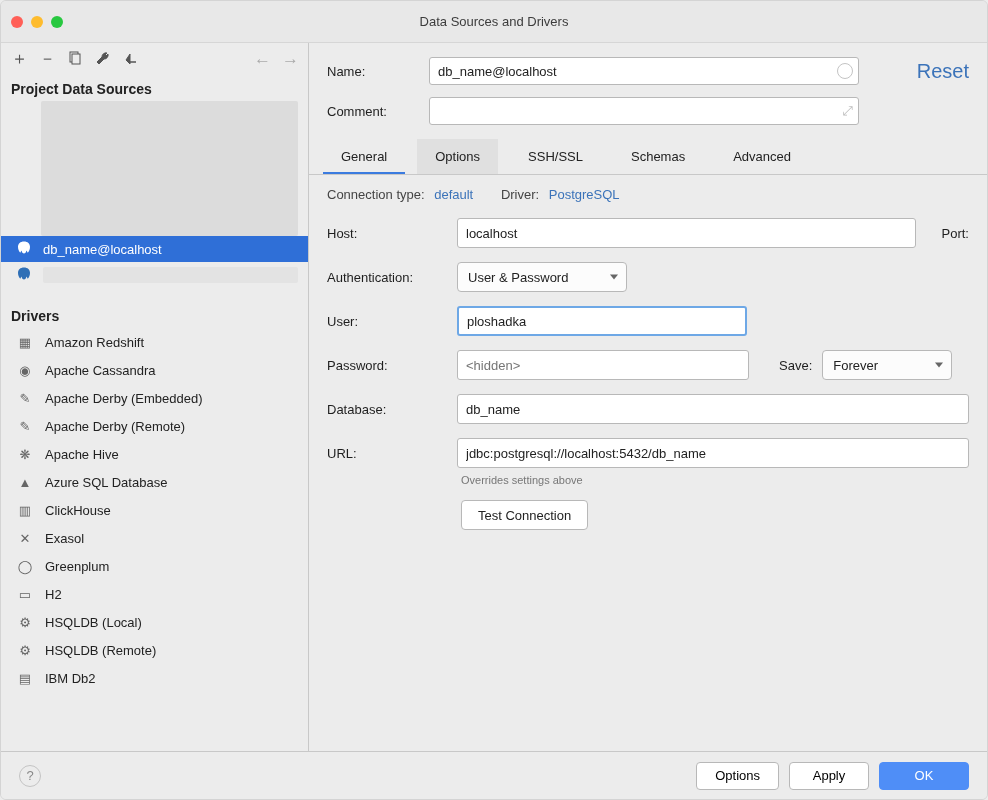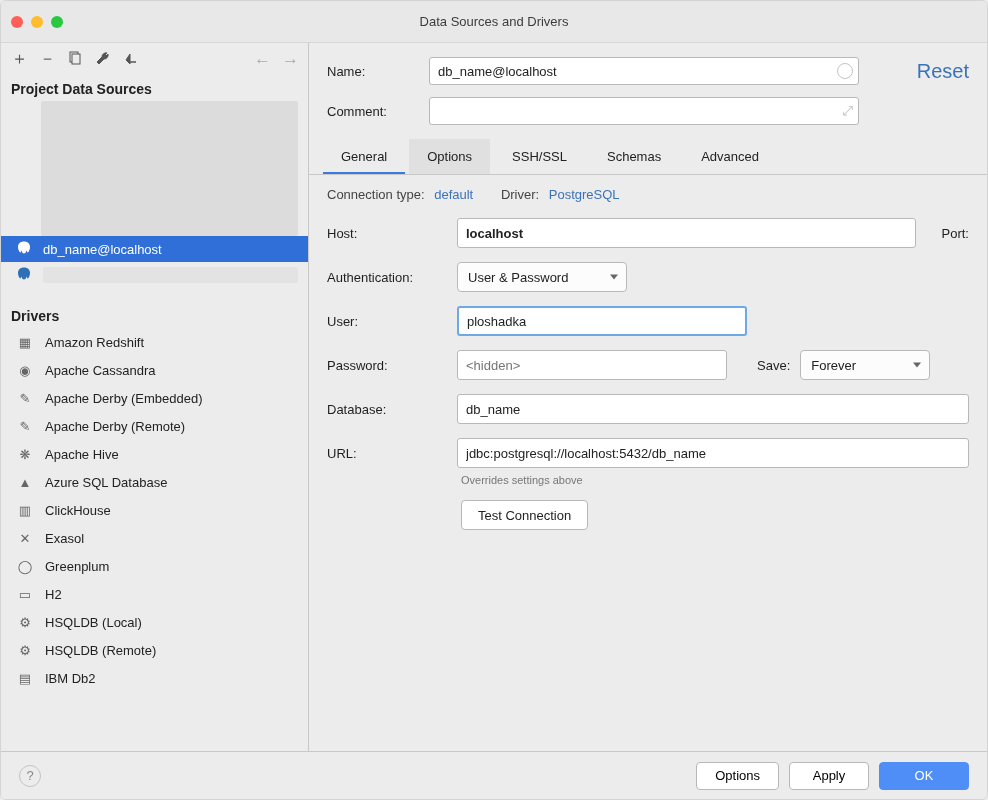--- a/index.html
+++ b/index.html
@@ -96,52 +96,52 @@
   }
   .comment-wrap{position:relative;flex:0 0 430px;}
   .comment-wrap .input{width:100%;}
   .expand-ic{position:absolute;right:6px;top:6px;color:#bbb;pointer-events:none;}
   .name-wrap{position:relative;flex:0 0 430px;}
   .name-wrap .input{width:100%;}
   .circle-ic{position:absolute;right:6px;top:6px;width:16px;height:16px;border:1.5px solid #c4c4c4;border-radius:50%;}
   .reset-link{margin-left:auto;color:var(--link);font-size:20px;cursor:pointer;}
   
   .tabs{
-    display:flex;align-items:flex-start;gap:4px;margin-top:2px;
+    display:flex;align-items:flex-start;gap:12px;margin-top:2px;
     border-bottom:1px solid var(--divider);padding-left:14px;
   }
   .tab{
     padding:10px 18px 8px;font-size:13px;color:#222;cursor:pointer;
     border-bottom:2px solid transparent;
   }
   .tab.active{background:var(--tab-active);}
   .tab.general{border-bottom-color:var(--tab-underline);}
   
   .conn{padding:12px 18px 0 18px;}
   .conn .hint-row{color:#444;margin-bottom:16px;}
   .conn .hint-row .lbl2{color:#444;margin-right:6px;}
   .conn .hint-row .lnk{color:var(--link);margin-right:24px;cursor:pointer;}
   .conn-row{display:flex;align-items:center;margin-bottom:14px;gap:10px;}
   .conn-row .lbl{width:120px;}
   .conn-row .input{height:30px;}
-  .host{flex:1;font-weight:bold;}
+  .host{flex:1;}
   .port-lbl{margin-left:16px;}
   .port{width:130px;}
   .select{
     height:30px;background:var(--select-bg);border:1px solid var(--input-border);
     border-radius:4px;padding:0 28px 0 10px;font-size:13px;color:#222;
     position:relative;display:flex;align-items:center;min-width:170px;
   }
   .select .caret{
     position:absolute;right:8px;top:50%;transform:translateY(-50%);
     width:0;height:0;border-left:4px solid transparent;border-right:4px solid transparent;
     border-top:5px solid #666;
   }
   .user-input{width:290px;border:2px solid var(--focus);border-radius:3px;}
-  .pwd-input{width:270px;color:#9a9a9a;}
+  .pwd-input{width:292px;color:#9a9a9a;}
   .save-lbl{margin-left:20px;}
   .save-sel{min-width:130px;}
   .db-input{flex:1;}
   .url-input{flex:1;}
   .override{font-size:11px;color:#777;margin:-8px 0 14px 134px;}
   .test-btn{
     height:30px;background:#fff;border:1px solid var(--input-border);border-radius:4px;
     padding:0 16px;font-size:13px;color:#222;cursor:pointer;margin-left:134px;
   }
   

